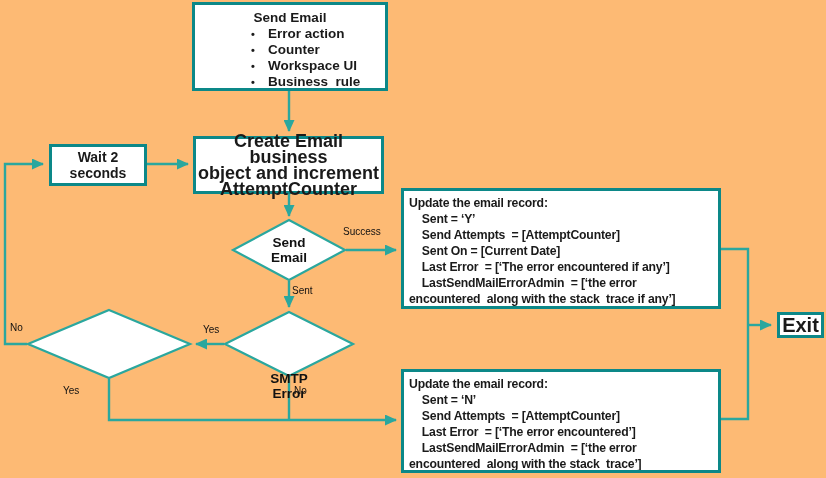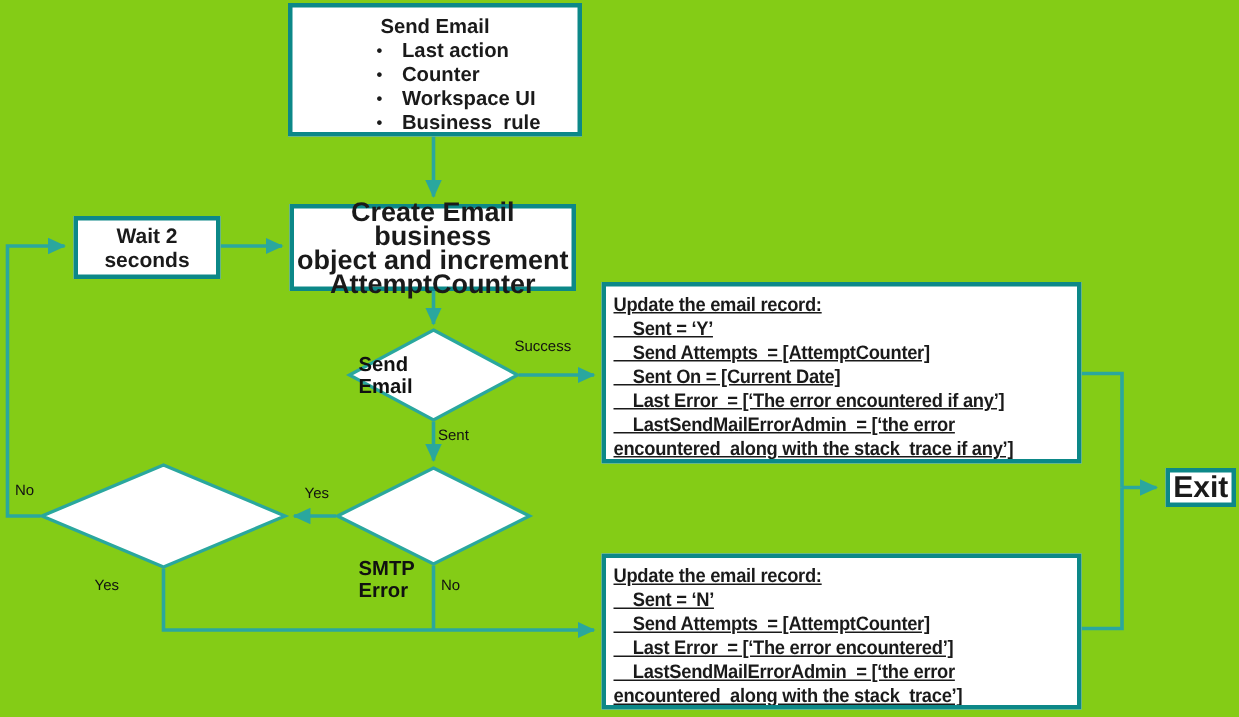--- a/index.html
+++ b/index.html
@@ -1,35 +1,35 @@
 <!DOCTYPE html>
 <html><head>
 <meta charset="utf-8">
 <style>
   html,body{margin:0;padding:0;background:#fff;}
   .stage{
-    position:relative;width:826px;height:478px;background:#84cc16;overflow:hidden;
+    position:relative;width:826px;height:478px;background:#fdba74;overflow:hidden;
     font-family:"Liberation Sans",sans-serif;color:#1a1a1a;
   }
   .stage svg{position:absolute;left:0;top:0;}
   .box{
     position:absolute;box-sizing:border-box;background:#fff;
     border:3px solid #0c8888;font-weight:bold;font-size:13px;line-height:16px;
   }
   .centered{display:flex;align-items:center;justify-content:center;text-align:center;}
   .prelines{white-space:pre-line;}
   .lbl{
     position:absolute;font-weight:bold;font-size:13.5px;line-height:15px;
-    white-space:pre-line;color:#111;
+    text-align:center;white-space:pre-line;color:#111;
   }
   .edge-lbl{
     position:absolute;font-weight:normal;font-size:10px;line-height:16px;color:#111;
     white-space:nowrap;
   }
-  .update-box{padding:4px 5px;overflow:hidden;text-decoration:underline;}
+  .update-box{padding:4px 5px;overflow:hidden;}
   .update-lines{
     transform:scaleX(0.94);transform-origin:0 50%;
     letter-spacing:-0.2px;
   }
   .update-line{white-space:pre;height:16px;}
   .start-box{padding-top:4px;}
   .box-title{text-align:center;font-size:13.5px;line-height:17px;}
   .bullets{padding-left:56px;}
   .bullet-row{display:flex;line-height:16px;font-size:13.5px;white-space:pre;}
   .bullet-dot{width:17px;font-size:11px;}
@@ -62,21 +62,21 @@
     <g stroke="#2aa79e" stroke-width="2.2" fill="#ffffff">
       <polygon points="289,220 345,250 289,280 233,250"></polygon>
       <polygon points="289,312 353,344 289,376 225,344"></polygon>
       <polygon points="109,310 190,344 109,378 28,344"></polygon>
     </g>
   </svg>
 
   <div class="box start-box" style="left:192px;top:2px;width:196px;height:89px;">
     <div class="box-title">Send Email</div>
     <div class="bullets">
-      <div class="bullet-row"><span class="bullet-dot">•</span><span>Last action</span></div>
+      <div class="bullet-row"><span class="bullet-dot">•</span><span>Error action</span></div>
       <div class="bullet-row"><span class="bullet-dot">•</span><span>Counter</span></div>
       <div class="bullet-row"><span class="bullet-dot">•</span><span>Workspace UI</span></div>
       <div class="bullet-row"><span class="bullet-dot">•</span><span>Business  rule</span></div>
     </div>
   </div>
 
   <div class="box centered prelines" style="left:193px;top:136px;width:191px;height:58px;font-size:18px;">Create Email business
 object and increment
 AttemptCounter</div>
 

